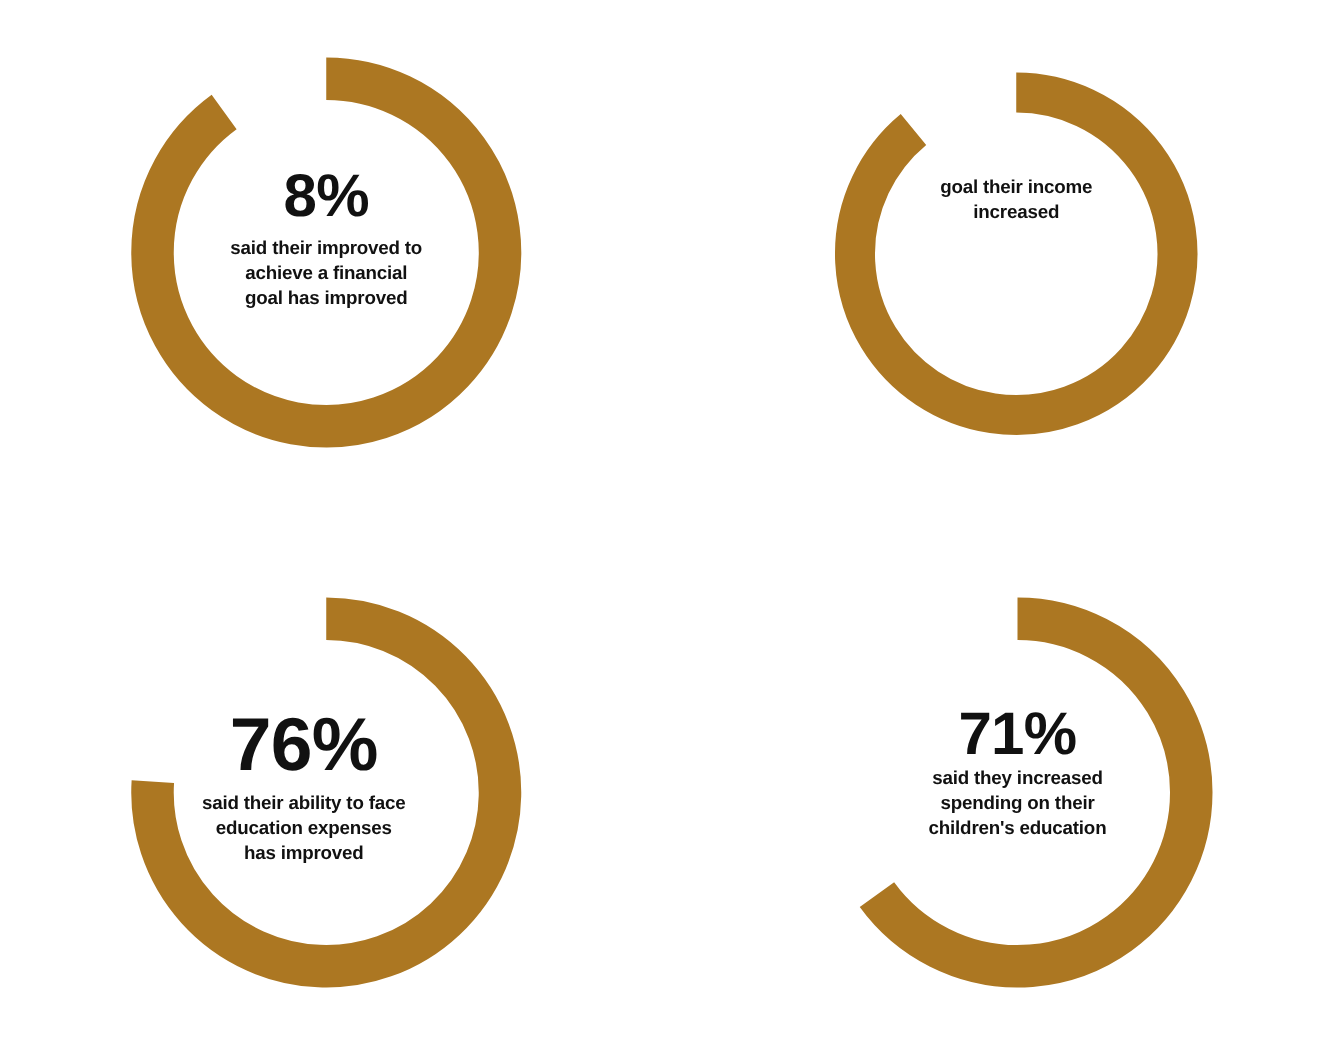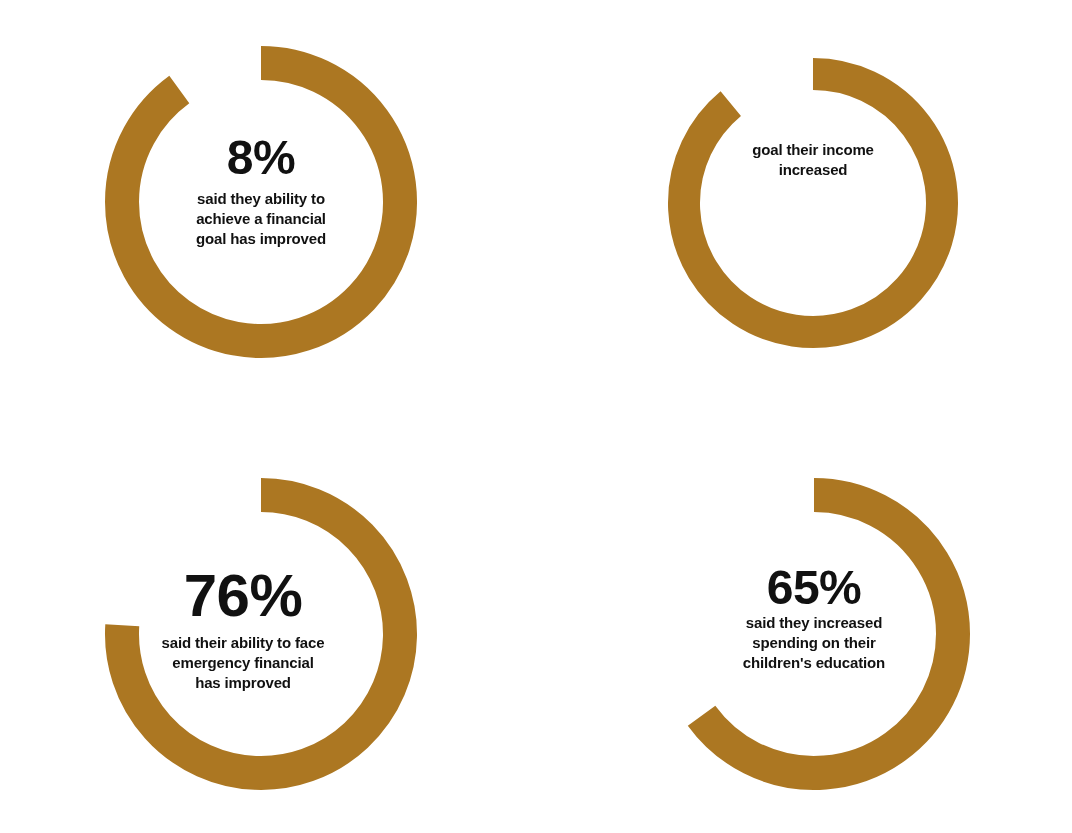--- a/index.html
+++ b/index.html
@@ -89,21 +89,21 @@
 
   <div class="stat-cell" id="cell-0">
     <div class="donut-wrap">
       <svg class="donut-svg" width="312" height="312" viewBox="0 0 312 312">
         <path id="arc-0" fill="none" stroke="#AC7722" stroke-width="34" stroke-linecap="butt" d="M 156.00 17.00 A 139.00 139.00 0 1 1 74.30 43.55"></path>
       </svg>
     </div>
     <div class="donut-label" id="label-0">
       <span class="pct">8%</span>
       <span class="caption">
-        <span>said they ability to</span><br>
+        <span>said their improved to</span><br>
         <span>achieve a financial</span><br>
         <span>goal has improved</span>
       </span>
     </div>
   </div>
 
   <div class="stat-cell" id="cell-1">
     <div class="donut-wrap">
       <svg class="donut-svg" width="290" height="290" viewBox="0 0 290 290">
         <path id="arc-1" fill="none" stroke="#AC7722" stroke-width="32" stroke-linecap="butt" d="M 145.00 16.00 A 129.00 129.00 0 1 1 62.77 45.60"></path>
@@ -120,34 +120,34 @@
   <div class="stat-cell" id="cell-2">
     <div class="donut-wrap">
       <svg class="donut-svg" width="312" height="312" viewBox="0 0 312 312">
         <path id="arc-2" fill="none" stroke="#AC7722" stroke-width="34" stroke-linecap="butt" d="M 156.00 17.00 A 139.00 139.00 0 1 1 17.27 147.27"></path>
       </svg>
     </div>
     <div class="donut-label" id="label-2">
       <span class="pct">76%</span>
       <span class="caption">
         <span>said their ability to face</span><br>
-        <span>emergency financial</span><br>
+        <span>education expenses</span><br>
         <span>has improved</span>
       </span>
     </div>
   </div>
 
   <div class="stat-cell" id="cell-3">
     <div class="donut-wrap">
       <svg class="donut-svg" width="312" height="312" viewBox="0 0 312 312">
         <path id="arc-3" fill="none" stroke="#AC7722" stroke-width="34" stroke-linecap="butt" d="M 156.00 17.00 A 139.00 139.00 0 1 1 43.55 237.70"></path>
       </svg>
     </div>
     <div class="donut-label" id="label-3">
-      <span class="pct">65%</span>
+      <span class="pct">71%</span>
       <span class="caption">
         <span>said they increased</span><br>
         <span>spending on their</span><br>
         <span>children's education</span>
       </span>
     </div>
   </div>
 
 </div>
 

